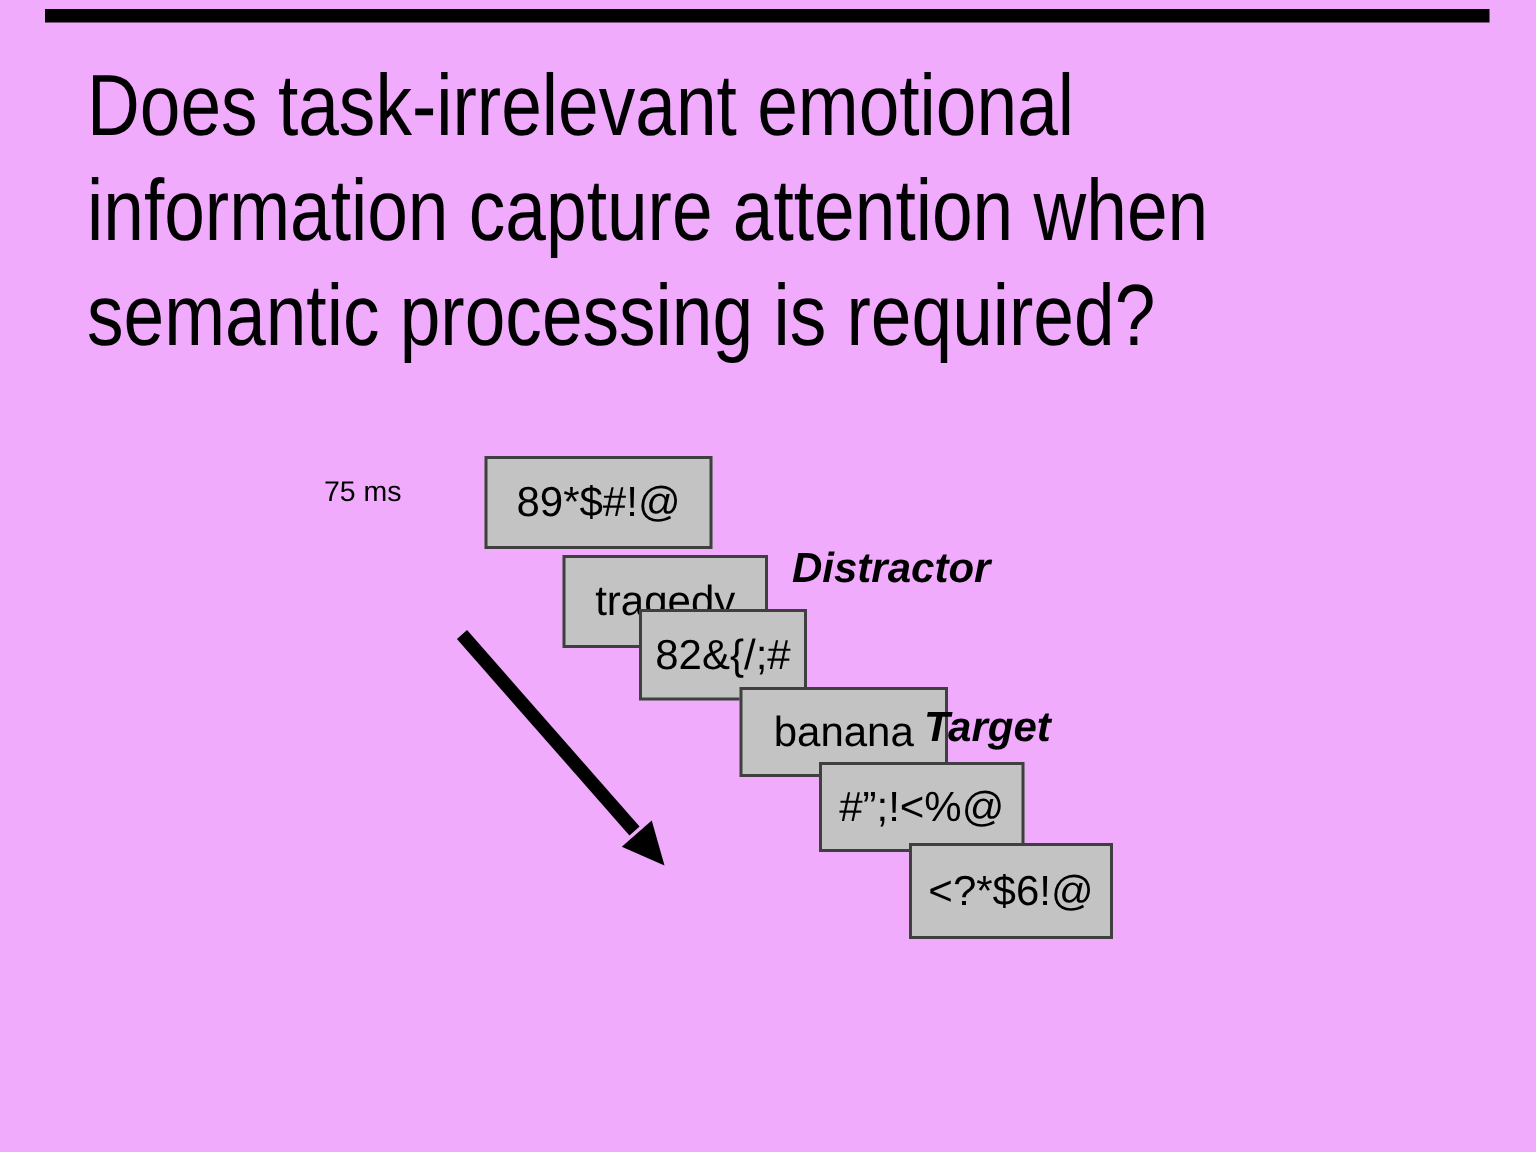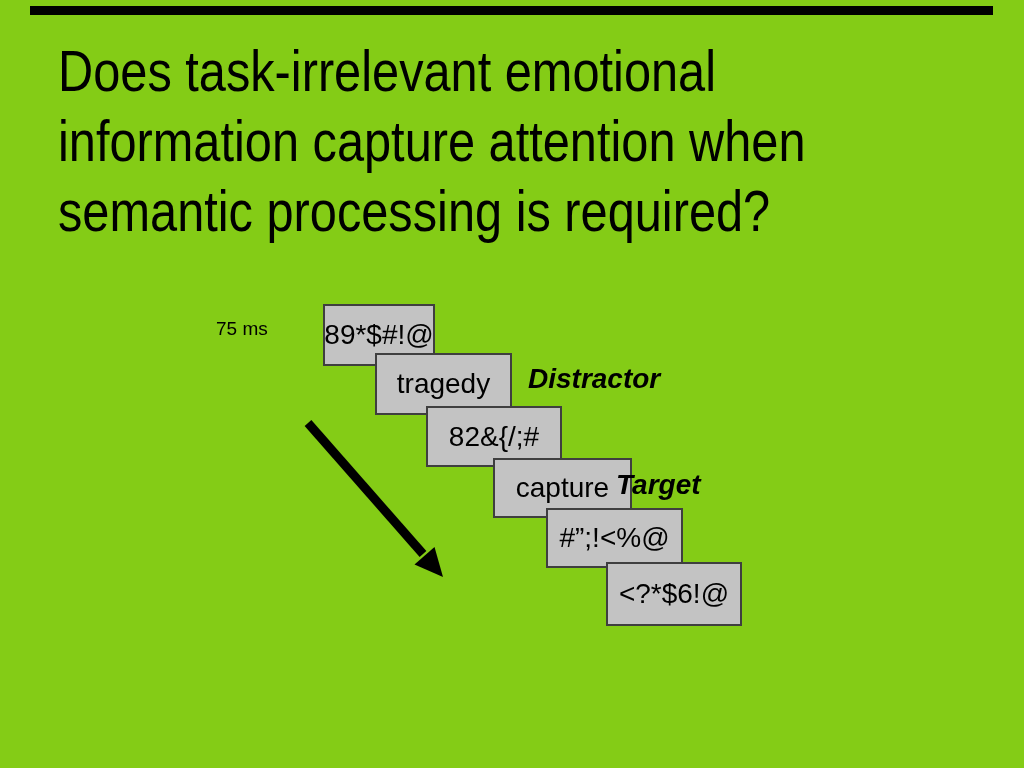--- a/index.html
+++ b/index.html
@@ -5,21 +5,21 @@
   html, body {
     margin: 0;
     padding: 0;
     background: #ffffff;
     font-family: "Liberation Sans", sans-serif;
   }
   .slide {
     position: relative;
     width: 1024px;
     height: 768px;
-    background: #84cc16;
+    background: #f0abfc;
     overflow: hidden;
   }
   .top-bar {
     position: absolute;
     left: 30px;
     top: 6px;
     width: 963px;
     height: 9px;
     background: #000000;
   }
@@ -53,23 +53,23 @@
     box-sizing: border-box;
     background: #c3c3c3;
     border: 2px solid #3f3f3f;
     display: flex;
     align-items: center;
     justify-content: center;
     font-size: 28px;
     color: #000000;
     white-space: nowrap;
   }
-  .card1 { left: 323px; top: 304px; width: 112px; height: 62px; }
-  .card2 { left: 375px; top: 353px; width: 137px; height: 62px; }
-  .card3 { left: 426px; top: 406px; width: 136px; height: 61px; }
+  .card1 { left: 323px; top: 304px; width: 152px; height: 62px; }
+  .card2 { left: 375px; top: 370px; width: 137px; height: 62px; }
+  .card3 { left: 426px; top: 406px; width: 112px; height: 61px; }
   .card4 { left: 493px; top: 458px; width: 139px; height: 60px; }
   .card5 { left: 546px; top: 508px; width: 137px; height: 60px; }
   .card6 { left: 606px; top: 562px; width: 136px; height: 64px; }
 
   .side-label {
     position: absolute;
     font-size: 28px;
     font-weight: bold;
     color: #000000;
     white-space: nowrap;
@@ -104,21 +104,21 @@
   <div class="card card1">
     <span>89*$#!@</span>
   </div>
   <div class="card card2">
     <span>tragedy</span>
   </div>
   <div class="card card3">
     <span>82&amp;{/;#</span>
   </div>
   <div class="card card4">
-    <span>capture</span>
+    <span>banana</span>
   </div>
   <div class="card card5">
     <span>#”;!&lt;%@</span>
   </div>
   <div class="card card6">
     <span>&lt;?*$6!@</span>
   </div>
 
   <div class="side-label label-distractor">Distractor</div>
   <div class="side-label label-target">Target</div>

